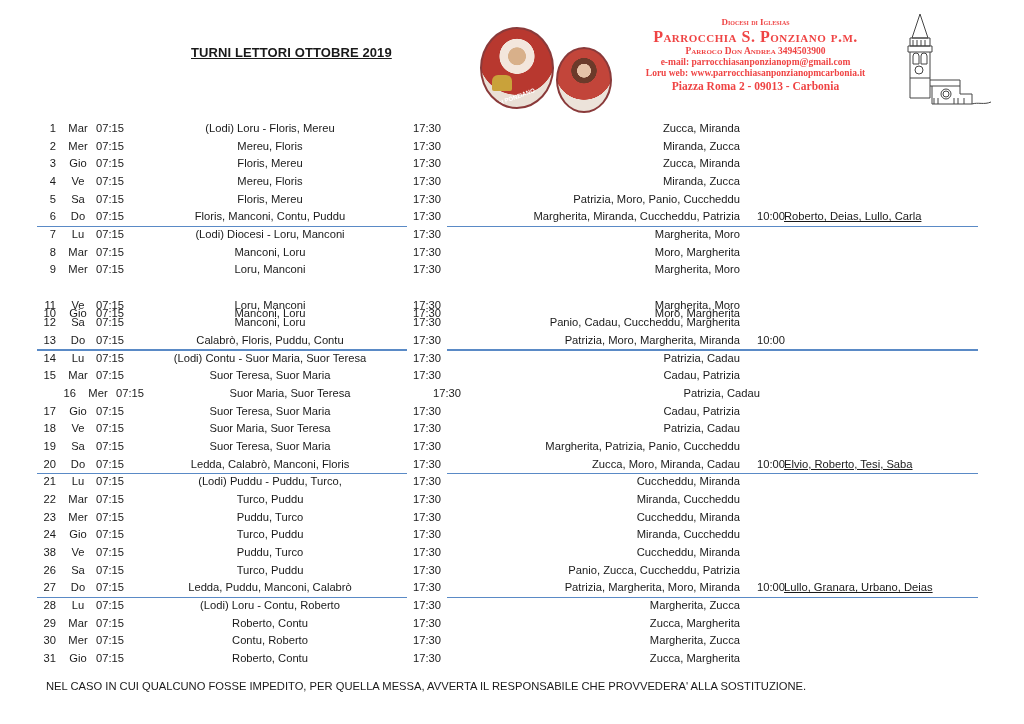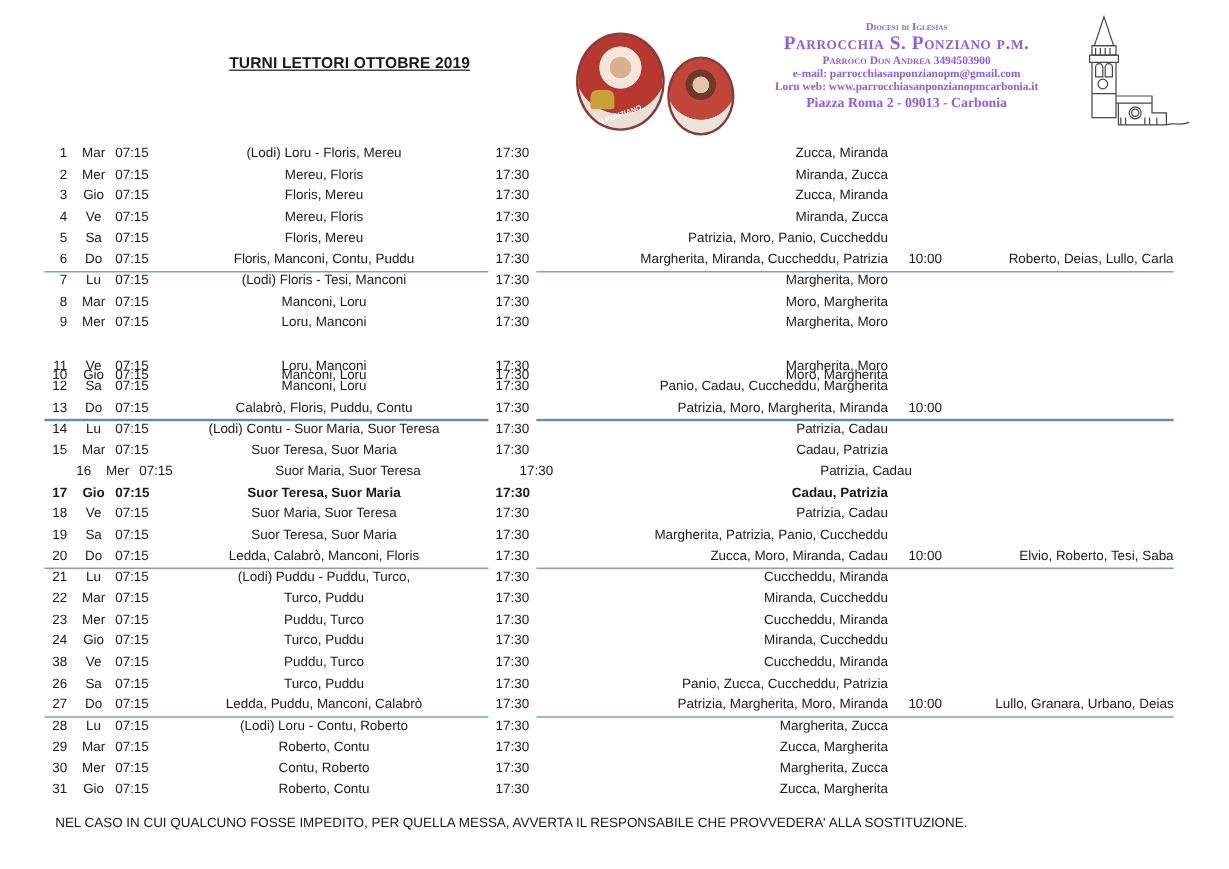--- a/index.html
+++ b/index.html
@@ -8,38 +8,38 @@
   .title { position:absolute; left:191px; top:45px; font-size:13px; font-weight:bold;
            text-decoration:underline; letter-spacing:0.1px; }
   .logos { position:absolute; left:480px; top:27px; width:150px; height:82px; }
   .saint1 { position:absolute; left:0; top:0; width:70px; height:78px; border-radius:50%;
             border:2px solid #8a3a3a; background:radial-gradient(circle at 50% 35%, #d8b08a 0 14%, #f3e6dc 15% 28%, #b8382f 29% 62%, #eae0d6 63%); overflow:hidden; }
   .saint1 .tiara { position:absolute; left:10px; top:46px; width:20px; height:16px; background:#c9a23a; border-radius:6px 6px 2px 2px; }
   .saint1 .label { position:absolute; left:8px; bottom:6px; font-size:6px; color:#fff; font-weight:bold; transform:rotate(-20deg); }
   .saint2 { position:absolute; left:76px; top:20px; width:52px; height:62px; border-radius:50%;
             border:2px solid #8a3a3a; background:radial-gradient(circle at 50% 35%, #e6c2a8 0 14%, #6b3a2a 15% 26%, #c2453a 27% 60%, #ece3da 61%); }
   .header-info { position:absolute; left:618px; top:16px; width:275px; text-align:center;
-                 font-family:"Liberation Serif", "DejaVu Serif", serif; font-weight:bold; color:#8b5cf6; }
+                 font-family:"Liberation Serif", "DejaVu Serif", serif; font-weight:bold; color:#ef4444; }
   .hi-dioc { font-size:9px; font-variant:small-caps; line-height:12px; }
   .hi-name { font-size:16px; font-variant:small-caps; line-height:18px; letter-spacing:0.5px; }
   .hi-parroco { font-size:9.5px; font-variant:small-caps; line-height:11px; }
   .hi-email, .hi-web { font-size:9.5px; line-height:11px; }
   .hi-addr { font-size:11.5px; line-height:15px; }
   .church { position:absolute; left:898px; top:12px; width:94px; height:100px; }
 
   .table { position:absolute; left:0; top:120px; width:1024px; }
   .row { position:absolute; left:0; height:17px; width:1024px; font-size:11.2px; line-height:17px; white-space:nowrap; }
   .c-num { position:absolute; left:36px; width:20px; text-align:right; }
   .c-day { position:absolute; left:60px; width:36px; text-align:center; }
   .c-t1  { position:absolute; left:96px; }
   .c-n1  { position:absolute; left:150px; width:240px; text-align:center; }
   .c-t2  { position:absolute; left:413px; }
   .c-n2  { position:absolute; left:470px; width:270px; text-align:right; }
   .c-t3  { position:absolute; left:757px; }
-  .c-n3  { position:absolute; left:800px; width:178px; text-align:right; }
+  .c-n3  { position:absolute; left:784px; width:178px; text-align:left;text-decoration:underline; }
   .sep { position:absolute; height:1.5px; background:#5a8ac6; }
   .sep-a { left:37px; width:370px; }
   .sep-b { left:447px; width:531px; }
   .footer { position:absolute; left:46px; top:680px; font-size:11.2px; white-space:nowrap; }
 </style>
 </head>
 <body>
 
 <div class="title">TURNI LETTORI OTTOBRE 2019</div>
 
@@ -136,21 +136,21 @@
       <span class="c-n1">Floris, Manconi, Contu, Puddu</span>
       <span class="c-t2">17:30</span>
       <span class="c-n2">Margherita, Miranda, Cuccheddu, Patrizia</span>
       <span class="c-t3">10:00</span>
       <span class="c-n3">Roberto, Deias, Lullo, Carla</span>
     </div>
     <div class="row" style="top: 106.02px;">
       <span class="c-num">7</span>
       <span class="c-day">Lu</span>
       <span class="c-t1">07:15</span>
-      <span class="c-n1">(Lodi) Floris -  Tesi, Manconi</span>
+      <span class="c-n1">(Lodi) Diocesi -  Loru, Manconi</span>
       <span class="c-t2">17:30</span>
       <span class="c-n2">Margherita, Moro</span>
       <span class="c-t3"></span>
       <span class="c-n3"></span>
     </div>
     <div class="row" style="top: 123.69px;">
       <span class="c-num">8</span>
       <span class="c-day">Mar</span>
       <span class="c-t1">07:15</span>
       <span class="c-n1">Manconi, Loru</span>
@@ -232,21 +232,21 @@
     <div class="row" style="top: 265.05px; margin-left: 20px;">
       <span class="c-num">16</span>
       <span class="c-day">Mer</span>
       <span class="c-t1">07:15</span>
       <span class="c-n1">Suor Maria, Suor Teresa</span>
       <span class="c-t2">17:30</span>
       <span class="c-n2">Patrizia, Cadau</span>
       <span class="c-t3"></span>
       <span class="c-n3"></span>
     </div>
-    <div class="row" style="top: 282.72px; font-weight: bold;">
+    <div class="row" style="top: 282.72px;">
       <span class="c-num">17</span>
       <span class="c-day">Gio</span>
       <span class="c-t1">07:15</span>
       <span class="c-n1">Suor Teresa, Suor Maria</span>
       <span class="c-t2">17:30</span>
       <span class="c-n2">Cadau, Patrizia</span>
       <span class="c-t3"></span>
       <span class="c-n3"></span>
     </div>
     <div class="row" style="top: 300.39px;">

